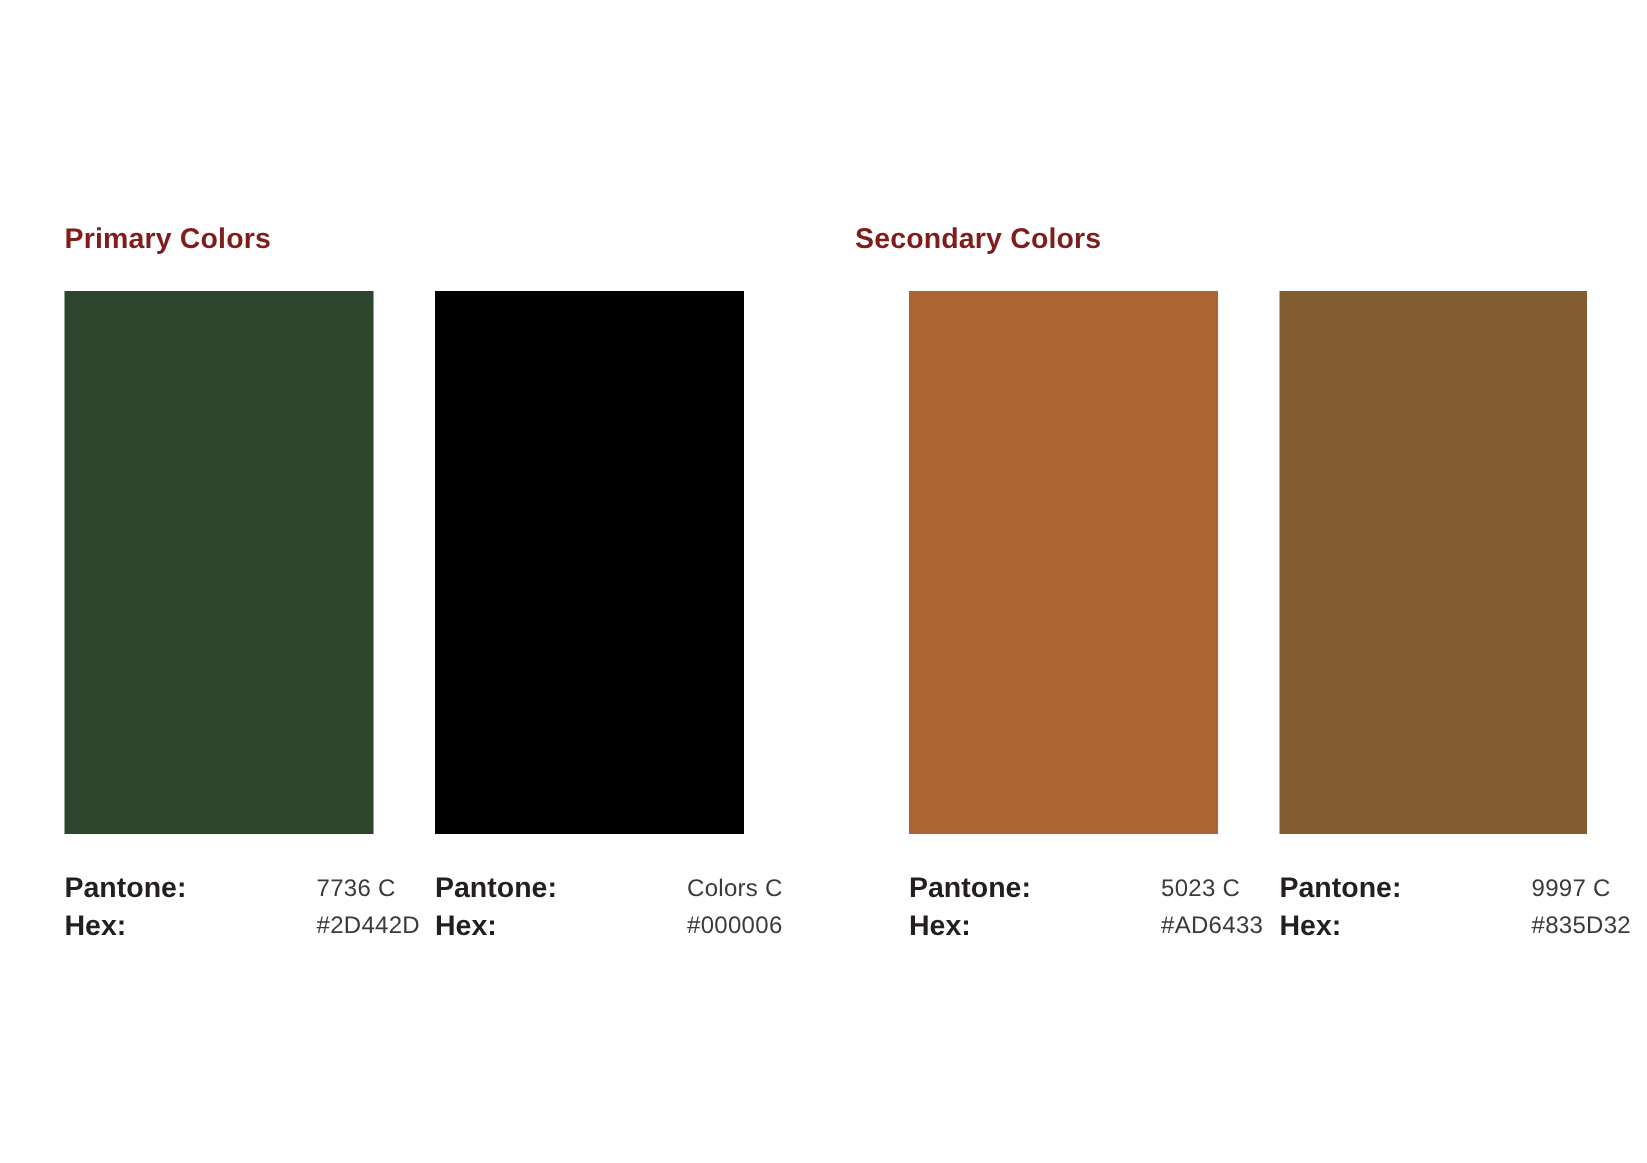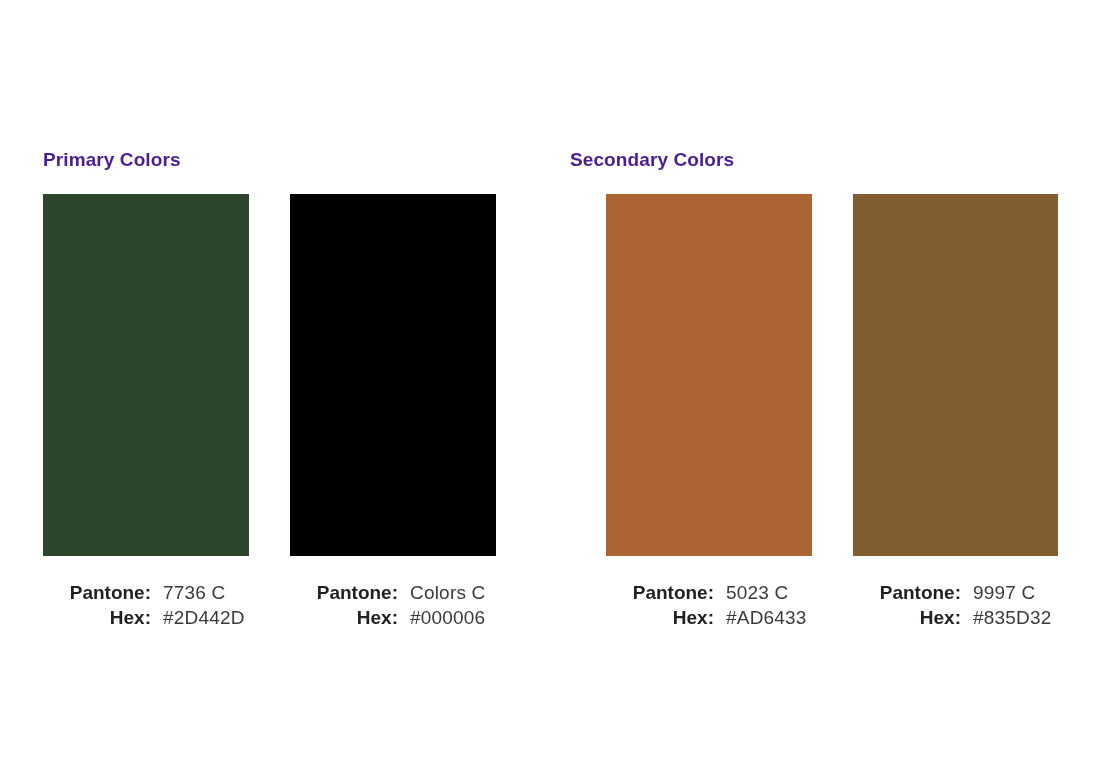--- a/index.html
+++ b/index.html
@@ -22,21 +22,21 @@
     background: #ffffff;
   }
 
   
   .group-title {
     position: absolute;
     font-family: "Liberation Sans", sans-serif;
     font-size: 19px;
     font-weight: bold;
     letter-spacing: 0.1px;
-    color: #4c1d95;
+    color: #7f1d1d;
     white-space: nowrap;
     line-height: 1;
   }
   .group-title.primary   { left: 43px;  top: 150px; }
   .group-title.secondary { left: 570px; top: 150px; }
 
   
   .swatch {
     position: absolute;
     top: 194px;
@@ -64,28 +64,28 @@
   .caption-3 { left: 606px; }
   .caption-4 { left: 853px; }
 
   .cap-key {
     font-family: "Liberation Sans", sans-serif;
     font-size: 19px;
     font-weight: bold;
     color: #231f20;
     padding-right: 12px;
     min-width: 108px;
-    text-align: right;
   }
   .cap-val {
     font-family: "Liberation Sans", sans-serif;
-    font-size: 19px;
+    font-size: 16px;
     font-weight: normal;
     color: #3a3a3a;
     letter-spacing: 0.2px;
+    margin-left: 48px;
   }
 </style>
 </head>
 <body style="background-color: rgb(255, 255, 255);">
 
 <div class="canvas">
 
   <div class="group-title primary">Primary Colors</div>
 
   <div class="group-title secondary">Secondary Colors</div>

